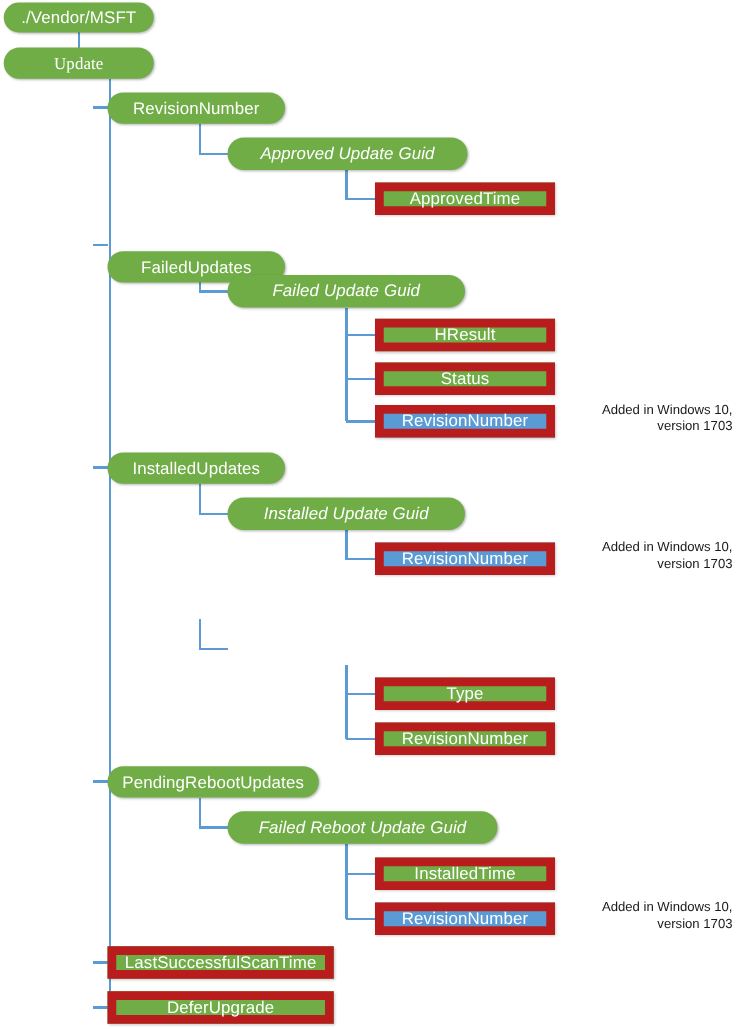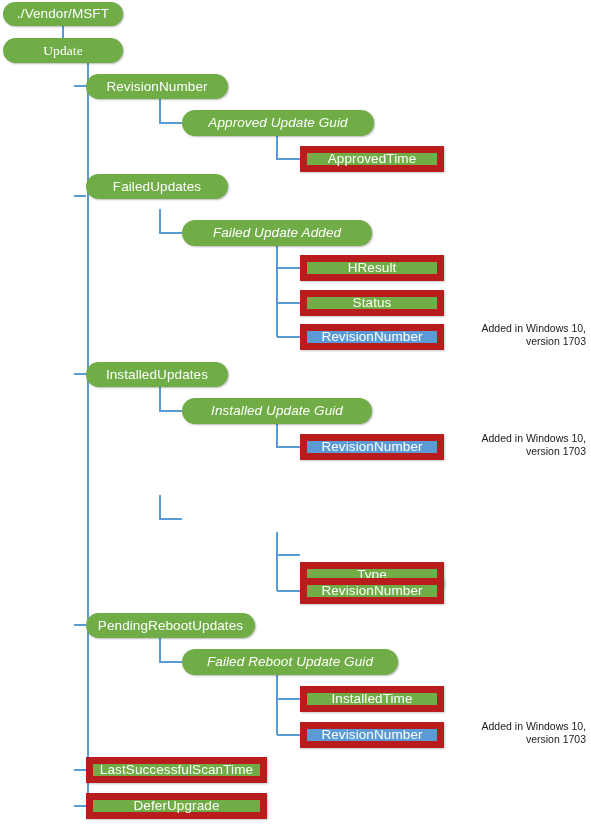--- a/index.html
+++ b/index.html
@@ -123,26 +123,26 @@
   </div>
 
   <div class="node pill green italic" style="left:182px;top:110px; width:192px; height:26px;">
     <span class="label">Approved Update Guid</span>
   </div>
 
   <div class="node rect green" style="left:300px;top:146px; width:144px; height:26px;">
     <span class="label">ApprovedTime</span>
   </div>
 
-  <div class="node pill green" style="left:86px; top:174px; width:142px; height:25px;">
+  <div class="node pill green" style="left:86px; top:201px; width:142px; height:25px;">
     <span class="label">FailedUpdates</span>
   </div>
 
   <div class="node pill green italic" style="left:182px;top:220px; width:190px; height:26px;">
-    <span class="label">Failed Update Added</span>
+    <span class="label">Failed Update Guid</span>
   </div>
 
   <div class="node rect green" style="left:300px;top:255px; width:144px; height:26px;">
     <span class="label">HResult</span>
   </div>
 
   <div class="node rect green" style="left:300px;top:290px; width:144px; height:26px;">
     <span class="label">Status</span>
   </div>
 
@@ -163,21 +163,21 @@
 
   <div class="node rect blue" style="left:300px;top:434px; width:144px; height:26px;">
     <span class="label">RevisionNumber</span>
   </div>
 
   <div class="note" style="left:458px;top:432px; width:128px;">Added in Windows 10,
 version 1703</div>
 
 
 
-  <div class="node rect green" style="left:300px;top:562px; width:144px; height:26px;">
+  <div class="node rect green" style="left:300px;top:542px; width:144px; height:26px;">
     <span class="label">Type</span>
   </div>
 
   <div class="node rect green" style="left:300px;top:578px; width:144px; height:26px;">
     <span class="label">RevisionNumber</span>
   </div>
 
   <div class="node pill green" style="left:86px; top:613px; width:169px; height:25px;">
     <span class="label">PendingRebootUpdates</span>
   </div>

